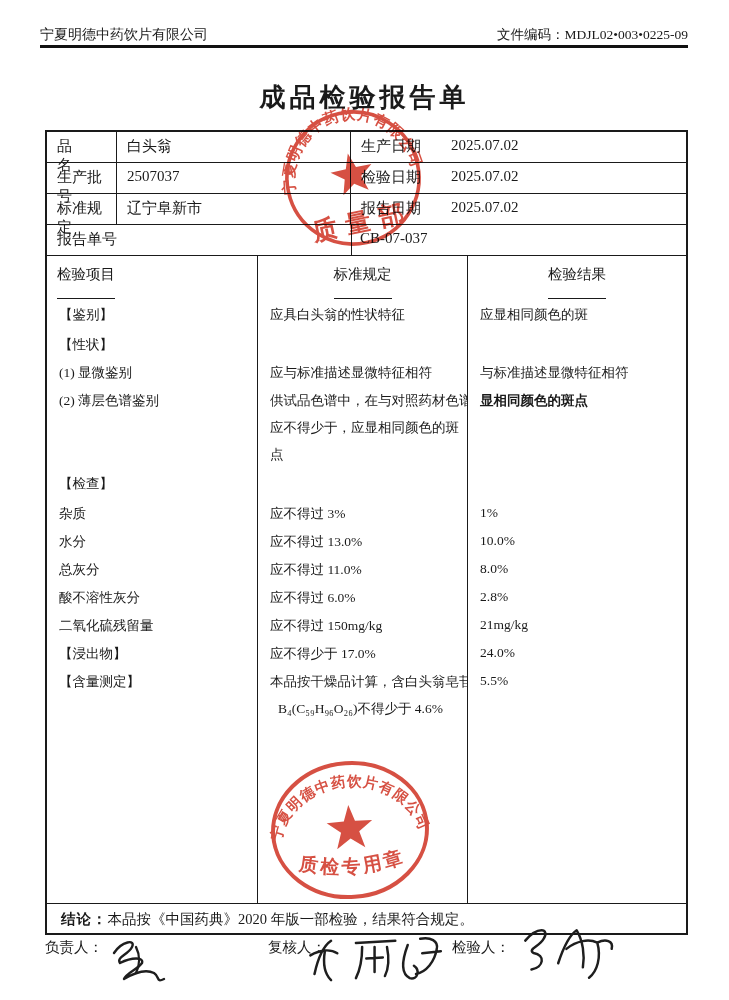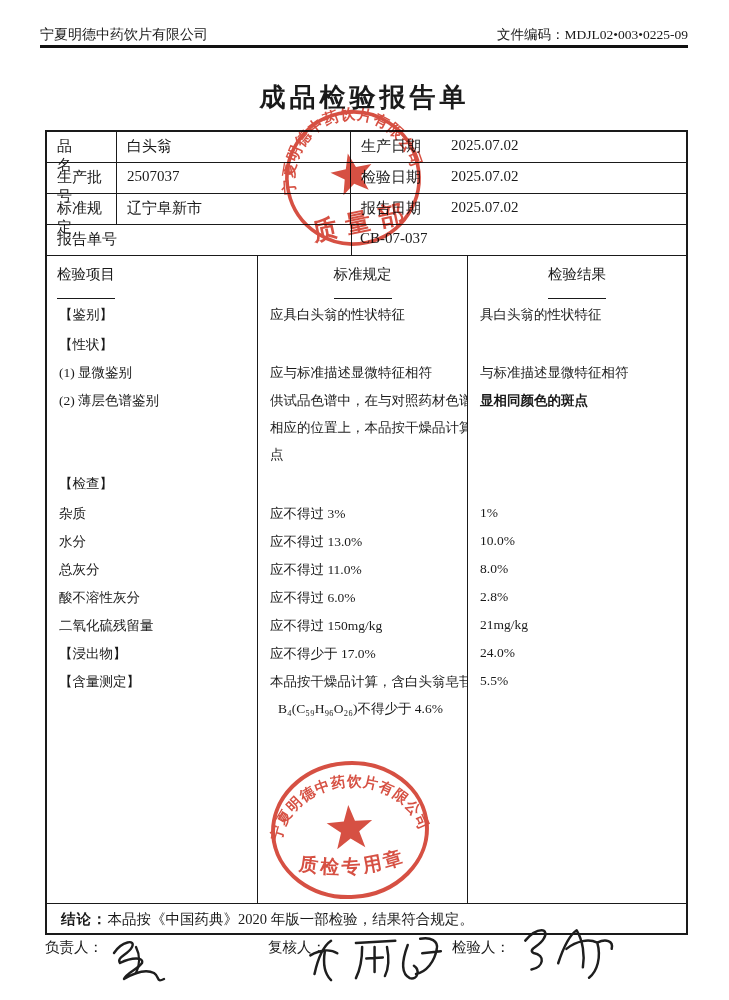--- a/index.html
+++ b/index.html
@@ -120,21 +120,21 @@
       <div class="mcol col-std" id="col-std">
           <div class="std-wrap" style="height: 28px;">
             <div class="std-line">应具白头翁的性状特征</div>
           </div>
           <div class="std-wrap" style="height: 30px;"></div>
           <div class="std-wrap" style="height: 28px;">
             <div class="std-line">应与标准描述显微特征相符</div>
           </div>
           <div class="std-wrap" style="height: 83px;">
             <div class="std-line">供试品色谱中，在与对照药材色谱</div>
-            <div class="std-line">相应的位置上，本品按干燥品计算</div>
+            <div class="std-line">应不得少于，应显相同颜色的斑</div>
             <div class="std-line">点</div>
           </div>
           <div class="std-wrap" style="height: 30px;"></div>
           <div class="std-wrap" style="height: 28px;">
             <div class="std-line">应不得过 3%</div>
           </div>
           <div class="std-wrap" style="height: 28px;">
             <div class="std-line">应不得过 13.0%</div>
           </div>
           <div class="std-wrap" style="height: 28px;">
@@ -148,21 +148,21 @@
           </div>
           <div class="std-wrap" style="height: 28px;">
             <div class="std-line">应不得少于 17.0%</div>
           </div>
           <div class="std-wrap" style="height: 56px;">
             <div class="std-line">本品按干燥品计算，含白头翁皂苷</div>
             <div class="std-line ctr">B₄(C₅₉H₉₆O₂₆)不得少于 4.6%</div>
           </div>
         </div>
       <div class="mcol col-res" id="col-res">
-          <div class="ln" style="height: 28px;">具白头翁的性状特征</div>
+          <div class="ln" style="height: 28px;">应显相同颜色的斑</div>
           <div class="ln" style="height: 30px;"></div>
           <div class="ln" style="height: 28px;">与标准描述显微特征相符</div>
           <div class="ln" style="height: 83px; font-weight: bold;">显相同颜色的斑点</div>
           <div class="ln" style="height: 30px;"></div>
           <div class="ln" style="height: 28px;">1%</div>
           <div class="ln" style="height: 28px;">10.0%</div>
           <div class="ln" style="height: 28px;">8.0%</div>
           <div class="ln" style="height: 28px;">2.8%</div>
           <div class="ln" style="height: 28px;">21mg/kg</div>
           <div class="ln" style="height: 28px;">24.0%</div>

